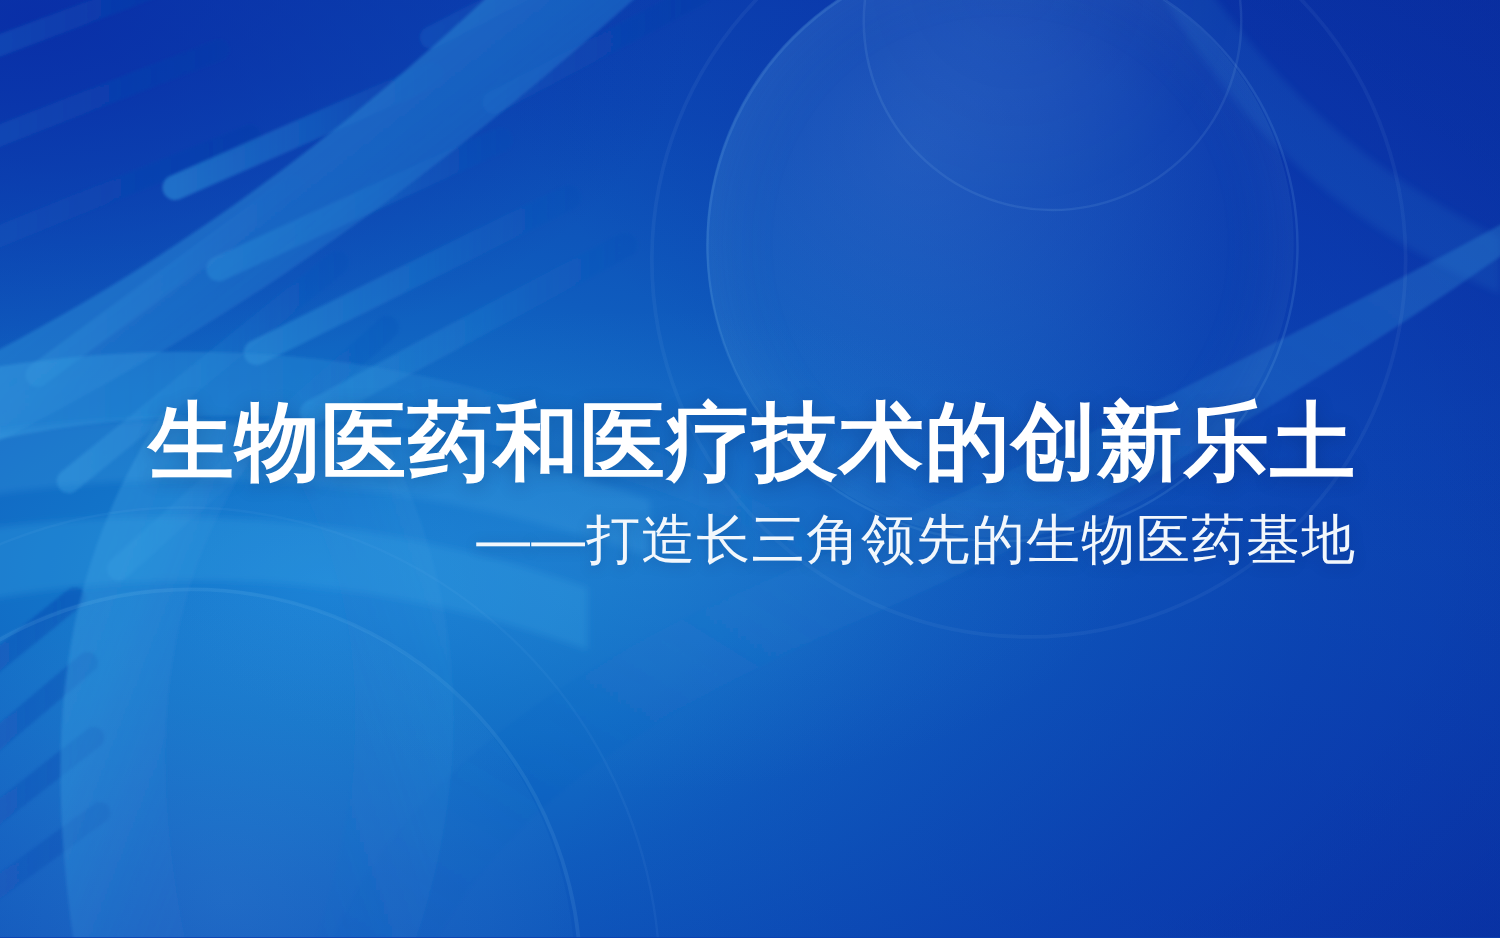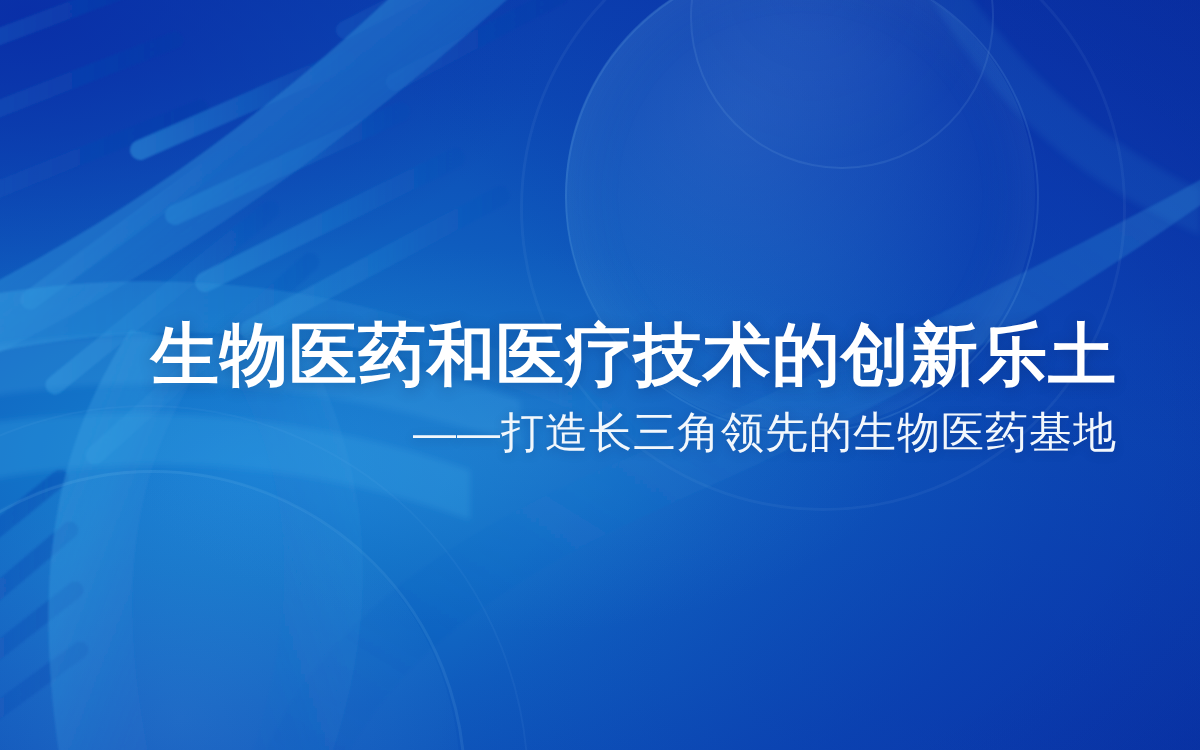--- a/index.html
+++ b/index.html
@@ -108,21 +108,20 @@
   }
 
   
   .text-block {
     position: absolute;
     left: 0;
     top: 318px;
     width: 1085px;
     text-align: right;
     z-index: 20;
-    padding-left: 32px;
   }
   .headline {
     margin: 0;
     color: #ffffff;
     font-size: 68px;
     font-weight: 700;
     letter-spacing: 1px;
     line-height: 1.08;
     text-shadow: 0 2px 14px rgba(0,30,90,0.30);
     white-space: nowrap;

